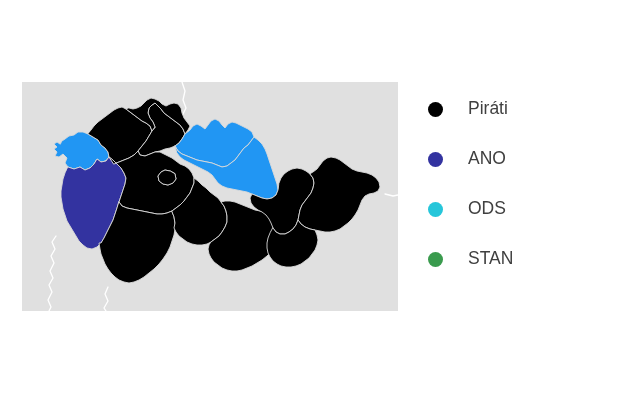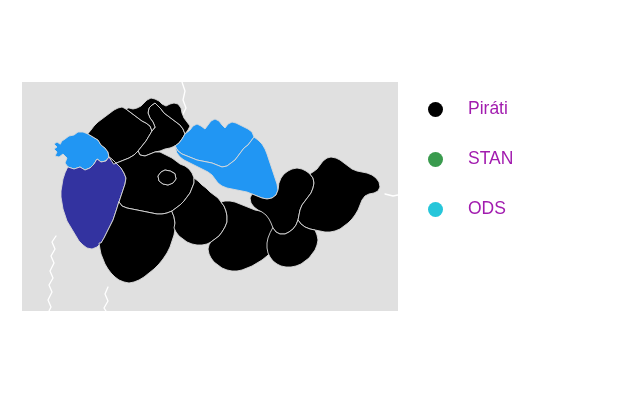--- a/index.html
+++ b/index.html
@@ -63,21 +63,21 @@
   }
   .legend-dot {
     width: 15px;
     height: 15px;
     border-radius: 50%;
     flex: 0 0 auto;
   }
   .legend-label {
     margin-left: 25px;
     font-size: 17.5px;
-    color: #a21caf;
+    color: #404040;
     line-height: 1;
     white-space: nowrap;
   }
 </style>
 </head>
 <body style="background: rgb(255, 255, 255);">
 
 <div id="root">
 
   <div id="map-panel" style="background: rgb(224, 224, 224);">
@@ -208,26 +208,30 @@
   </div>
 
   <div id="legend">
 
     <div class="legend-item">
       <span class="legend-dot" style="background:#000000"></span>
       <span class="legend-label">Piráti</span>
     </div>
 
 
+    <div class="legend-item">
+      <span class="legend-dot" style="background:#3333a0"></span>
+      <span class="legend-label">ANO</span>
+    </div>
+
+    <div class="legend-item">
+      <span class="legend-dot" style="background:#26c6da"></span>
+      <span class="legend-label">ODS</span>
+    </div>
 
     <div class="legend-item">
       <span class="legend-dot" style="background:#3a9b4e"></span>
       <span class="legend-label">STAN</span>
     </div>
 
-    <div class="legend-item">
-      <span class="legend-dot" style="background:#26c6da"></span>
-      <span class="legend-label">ODS</span>
-    </div>
-
   </div>
 
 </div>
 
 </body></html>

